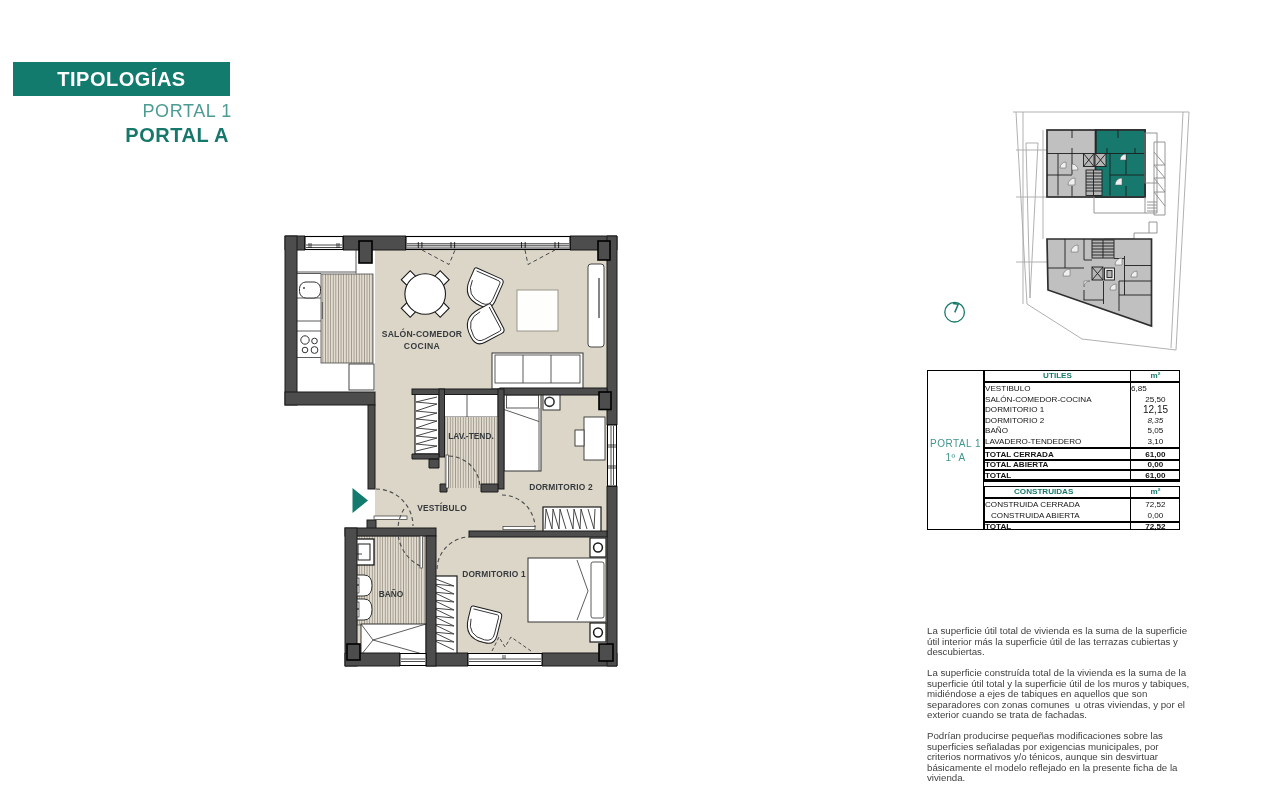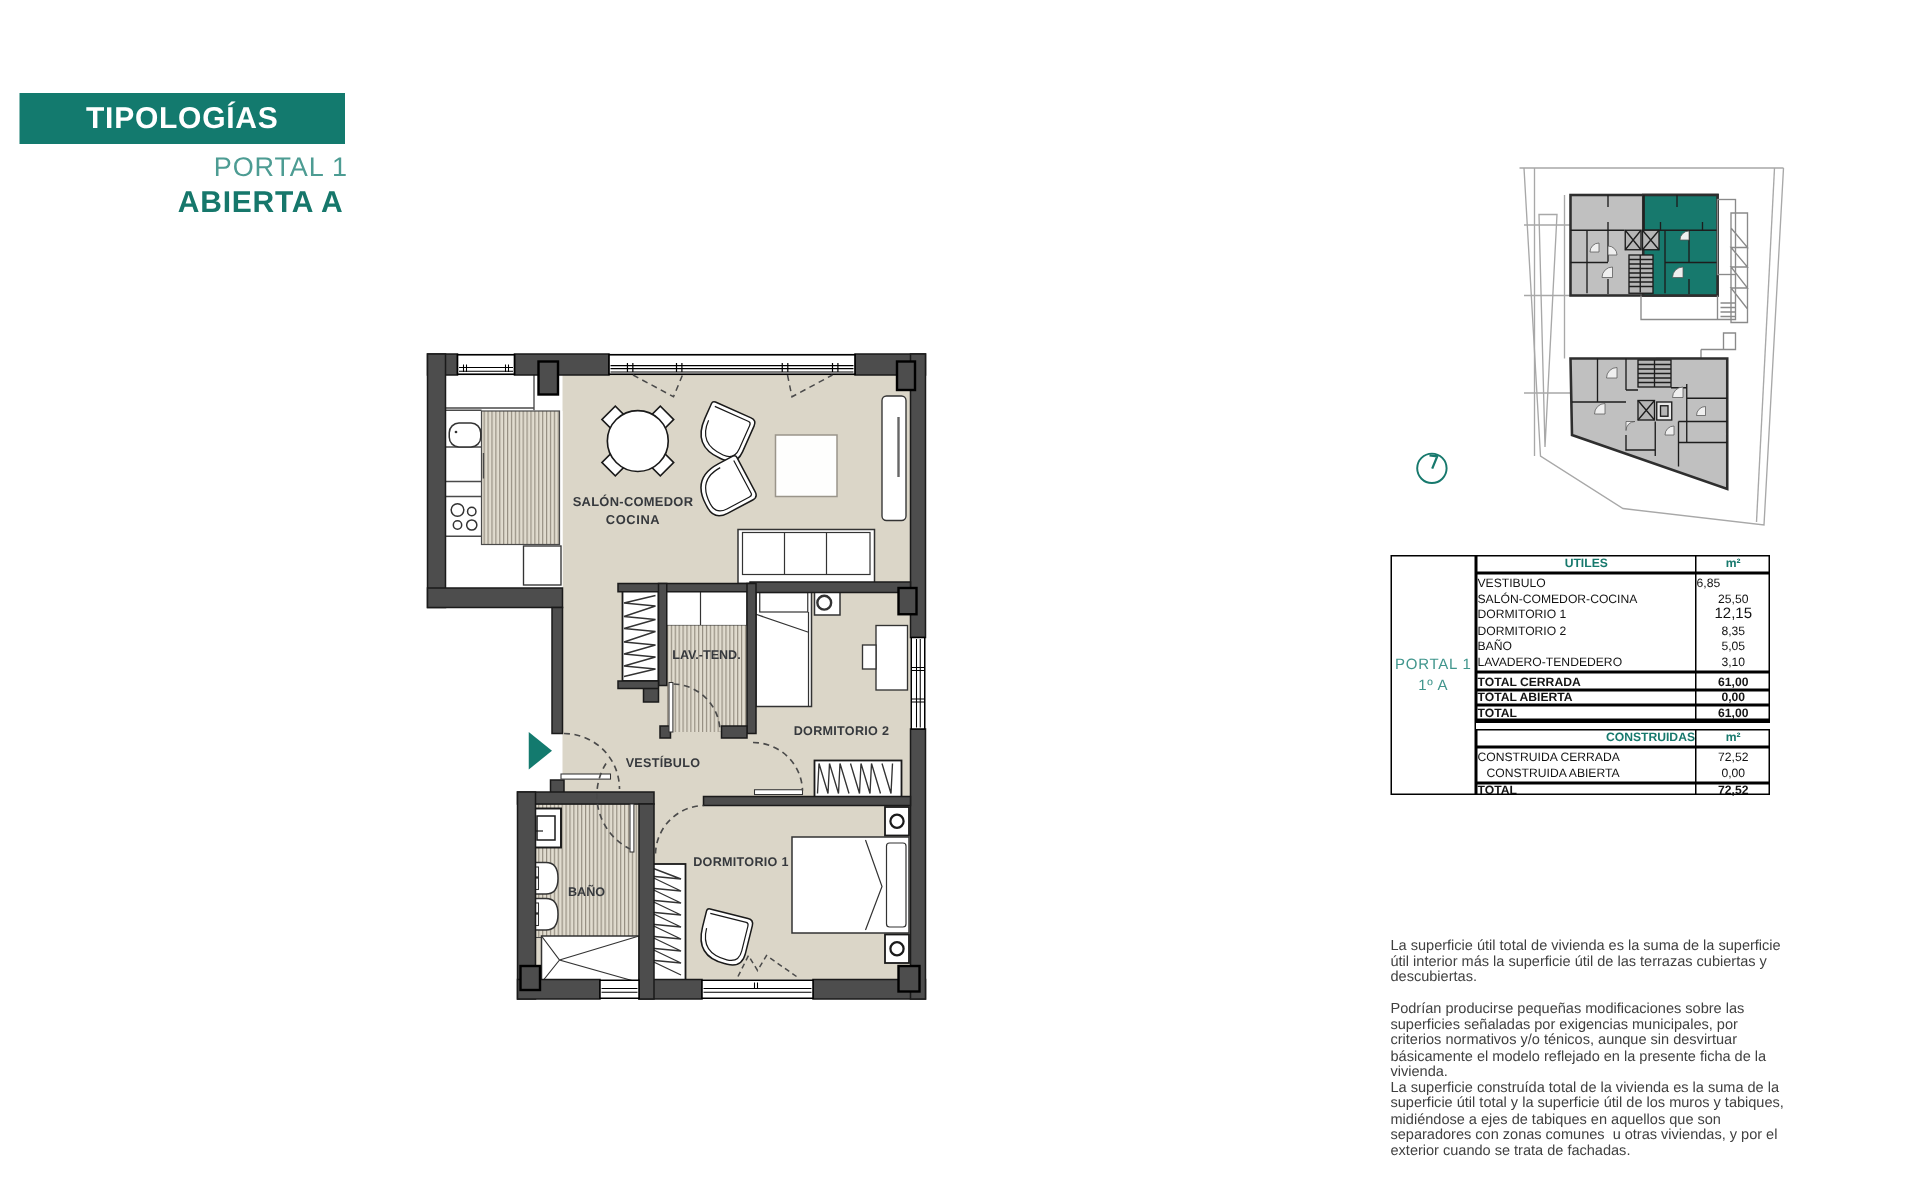--- a/index.html
+++ b/index.html
@@ -10,21 +10,21 @@
 </head>
 <body>
 <div id="page">
 
   <div class="abs" style="left:13px;top:62px;width:217px;height:34px;background:#137a6e;"></div>
 
   <div class="abs" style="left:13px;top:62px;width:217px;height:34px;line-height:34px;text-align:center;color:#fff;font-size:20px;font-weight:bold;letter-spacing:0.5px;">TIPOLOGÍAS</div>
 
   <div class="abs" style="left:0px;top:101px;width:232px;text-align:right;color:#4d9c93;font-size:18px;letter-spacing:0.6px;">PORTAL 1</div>
 
-  <div class="abs" style="left:0px;top:124px;width:229px;text-align:right;color:#16776b;font-size:20px;font-weight:bold;letter-spacing:0.5px;">ABIERTA A</div>
+  <div class="abs" style="left:0px;top:124px;width:229px;text-align:right;color:#16776b;font-size:20px;font-weight:bold;letter-spacing:0.5px;">PORTAL A</div>
 
   <svg class="abs" style="left:0;top:0;" width="1272" height="794" viewBox="0 0 1272 794">
     <defs>
       <pattern id="hatch" width="2.6" height="6" patternUnits="userSpaceOnUse">
         <rect width="2.6" height="6" fill="#e1dccf"></rect>
         <rect x="0" width="0.8" height="6" fill="#968f82"></rect>
       </pattern>
       <g id="armchair">
         <path d="M2,0 L28,0 Q32,0 32,4 L32,23 Q32,33 22,33 L20,33 Q0,33 0,13 L0,2 Q0,0 2,0 Z" fill="#fff" stroke="#1a1a1a" stroke-width="1"></path>
         <path d="M2.8,2.8 L27.5,2.8 Q29.2,2.8 29.2,5 L29.2,22 Q29.2,30.2 21,30.2 Q2.8,30.2 2.8,13" fill="none" stroke="#1a1a1a" stroke-width="0.8"></path>
@@ -365,53 +365,53 @@
 <div style="position:absolute;left:58px;top:0px;width:145px;height:11px;font-size:8.1px;line-height:11px;font-weight:bold;color:#17796d;text-align:center;">UTILES</div>
 <div style="position:absolute;left:204px;top:0px;width:49px;height:11px;font-size:8.1px;line-height:11px;font-weight:bold;color:#17796d;text-align:center;">m²</div>
 <div style="position:absolute;left:57px;top:11px;width:196px;height:2.4px;background:#000;"></div>
 <div style="position:absolute;left:58px;top:14px;width:144px;height:10.5px;font-size:8.1px;line-height:10.5px;font-weight:normal;color:#131313;white-space:nowrap;">VESTIBULO</div>
 <div style="position:absolute;left:204px;top:14px;width:49px;height:10.5px;font-size:8.1px;line-height:10.5px;font-weight:normal;color:#131313;text-align:left;">6,85</div>
 <div style="position:absolute;left:58px;top:24.5px;width:144px;height:10.5px;font-size:8.1px;line-height:10.5px;font-weight:normal;color:#131313;white-space:nowrap;">SALÓN-COMEDOR-COCINA</div>
 <div style="position:absolute;left:204px;top:24.5px;width:49px;height:10.5px;font-size:8.1px;line-height:10.5px;font-weight:normal;color:#131313;text-align:center;">25,50</div>
 <div style="position:absolute;left:58px;top:35.0px;width:144px;height:10.5px;font-size:8.1px;line-height:10.5px;font-weight:normal;color:#131313;white-space:nowrap;">DORMITORIO 1</div>
 <div style="position:absolute;left:204px;top:35.0px;width:49px;height:10.5px;font-size:10px;line-height:10.5px;font-weight:normal;color:#131313;text-align:center;">12,15</div>
 <div style="position:absolute;left:58px;top:45.5px;width:144px;height:10.5px;font-size:8.1px;line-height:10.5px;font-weight:normal;color:#131313;white-space:nowrap;">DORMITORIO 2</div>
-<div style="position:absolute;left:204px;top:45.5px;width:49px;height:10.5px;font-size:8.1px;line-height:10.5px;font-weight:normal;color:#131313;text-align:center;">8,35</div>
+<div style="position:absolute;left:204px;top:45.5px;width:49px;height:10.5px;font-size:8.1px;line-height:10.5px;font-weight:normal;color:#131313;text-align:center;font-style:italic;">8,35</div>
 <div style="position:absolute;left:58px;top:56.0px;width:144px;height:10.5px;font-size:8.1px;line-height:10.5px;font-weight:normal;color:#131313;white-space:nowrap;">BAÑO</div>
 <div style="position:absolute;left:204px;top:56.0px;width:49px;height:10.5px;font-size:8.1px;line-height:10.5px;font-weight:normal;color:#131313;text-align:center;">5,05</div>
 <div style="position:absolute;left:58px;top:66.5px;width:144px;height:10.5px;font-size:8.1px;line-height:10.5px;font-weight:normal;color:#131313;white-space:nowrap;">LAVADERO-TENDEDERO</div>
 <div style="position:absolute;left:204px;top:66.5px;width:49px;height:10.5px;font-size:8.1px;line-height:10.5px;font-weight:normal;color:#131313;text-align:center;">3,10</div>
 <div style="position:absolute;left:57px;top:77px;width:196px;height:2.4px;background:#000;"></div>
 <div style="position:absolute;left:58px;top:79.5px;width:148px;height:9px;font-size:8.1px;line-height:9px;font-weight:bold;color:#131313;white-space:nowrap;">TOTAL CERRADA</div>
 <div style="position:absolute;left:204px;top:79.5px;width:49px;height:9px;font-size:8.1px;line-height:9px;font-weight:bold;color:#131313;text-align:center;">61,00</div>
 <div style="position:absolute;left:57px;top:88.5px;width:196px;height:2px;background:#000;"></div>
 <div style="position:absolute;left:58px;top:90.0px;width:128px;height:9px;font-size:8.1px;line-height:9px;font-weight:bold;color:#131313;white-space:nowrap;">TOTAL ABIERTA</div>
 <div style="position:absolute;left:204px;top:90.0px;width:49px;height:9px;font-size:8.1px;line-height:9px;font-weight:bold;color:#131313;text-align:center;">0,00</div>
 <div style="position:absolute;left:57px;top:99.0px;width:196px;height:2px;background:#000;"></div>
 <div style="position:absolute;left:58px;top:100.5px;width:144px;height:9px;font-size:8.1px;line-height:9px;font-weight:bold;color:#131313;white-space:nowrap;">TOTAL</div>
 <div style="position:absolute;left:204px;top:100.5px;width:49px;height:9px;font-size:8.1px;line-height:9px;font-weight:bold;color:#131313;text-align:center;">61,00</div>
 <div style="position:absolute;left:57px;top:109.5px;width:196px;height:2px;background:#000;"></div>
 
 <div style="position:absolute;left:57px;top:116px;width:196px;height:44px;border:1.4px solid #000;box-sizing:border-box;"></div>
 <div style="position:absolute;left:203px;top:116px;width:1.4px;height:44px;background:#000;"></div>
-<div style="position:absolute;left:58px;top:116px;width:145px;height:15px;font-size:8.1px;line-height:11px;font-weight:bold;color:#17796d;text-align:right;">CONSTRUIDAS</div>
+<div style="position:absolute;left:58px;top:116px;width:145px;height:15px;font-size:8.1px;line-height:11px;font-weight:bold;color:#17796d;text-align:left;padding-left:29px;">CONSTRUIDAS</div>
 <div style="position:absolute;left:204px;top:116px;width:49px;height:11px;font-size:8.1px;line-height:11px;font-weight:bold;color:#17796d;text-align:center;">m²</div>
 <div style="position:absolute;left:57px;top:127px;width:196px;height:2.4px;background:#000;"></div>
 <div style="position:absolute;left:58px;top:130px;width:144px;height:10.5px;font-size:8.1px;line-height:10.5px;font-weight:normal;color:#131313;white-space:nowrap;">CONSTRUIDA CERRADA</div>
 <div style="position:absolute;left:204px;top:130px;width:49px;height:10.5px;font-size:8.1px;line-height:10.5px;font-weight:normal;color:#131313;text-align:center;">72,52</div>
 <div style="position:absolute;left:64px;top:140.5px;width:144px;height:10.5px;font-size:8.1px;line-height:10.5px;font-weight:normal;color:#131313;white-space:nowrap;">CONSTRUIDA ABIERTA</div>
 <div style="position:absolute;left:204px;top:140.5px;width:49px;height:10.5px;font-size:8.1px;line-height:10.5px;font-weight:normal;color:#131313;text-align:center;">0,00</div>
 <div style="position:absolute;left:57px;top:151px;width:196px;height:2px;background:#000;"></div>
 <div style="position:absolute;left:58px;top:153.5px;width:144px;height:6px;font-size:8.1px;line-height:6px;font-weight:bold;color:#131313;white-space:nowrap;">TOTAL</div>
 <div style="position:absolute;left:204px;top:153.5px;width:49px;height:6px;font-size:8.1px;line-height:6px;font-weight:bold;color:#131313;text-align:center;">72,52</div>
 </div>
   </div>
 
   <div class="abs" style="left:927px;top:626px;width:330px;color:#404040;font-size:9.7px;line-height:10.5px;white-space:nowrap;">
 
     <p style="margin:0 0 10.5px 0;">La superficie útil total de vivienda es la suma de la superficie<br>útil interior más la superficie útil de las terrazas cubiertas y<br>descubiertas.</p>
 
+    <p style="margin:0 0 10.5px 0;">La superficie construída total de la vivienda es la suma de la<br>superficie útil total y la superficie útil de los muros y tabiques,<br>midiéndose a ejes de tabiques en aquellos que son<br>separadores con zonas comunes&nbsp; u otras viviendas, y por el<br>exterior cuando se trata de fachadas.</p>
+
     <p style="margin:0;">Podrían producirse pequeñas modificaciones sobre las<br>superficies señaladas por exigencias municipales, por<br>criterios normativos y/o ténicos, aunque sin desvirtuar<br>básicamente el modelo reflejado en la presente ficha de la<br>vivienda.</p>
-
-    <p style="margin:0 0 10.5px 0;">La superficie construída total de la vivienda es la suma de la<br>superficie útil total y la superficie útil de los muros y tabiques,<br>midiéndose a ejes de tabiques en aquellos que son<br>separadores con zonas comunes&nbsp; u otras viviendas, y por el<br>exterior cuando se trata de fachadas.</p>
   </div>
 
 </div>
 
 </body></html>

